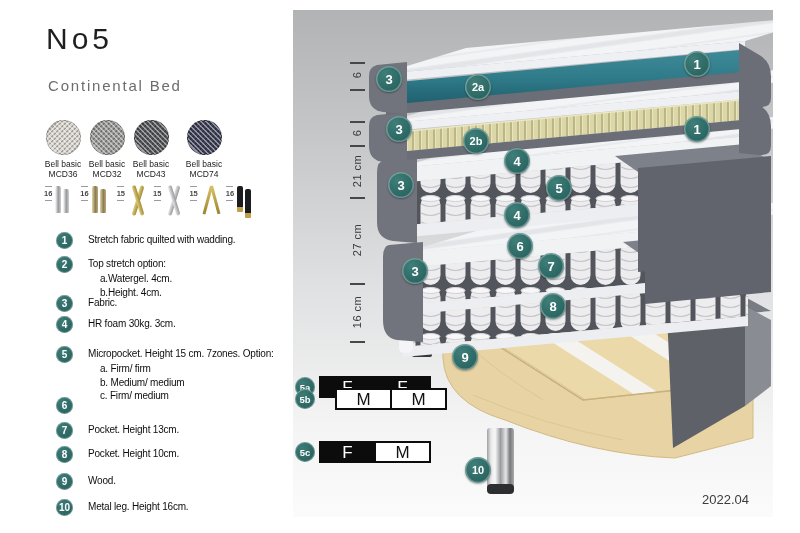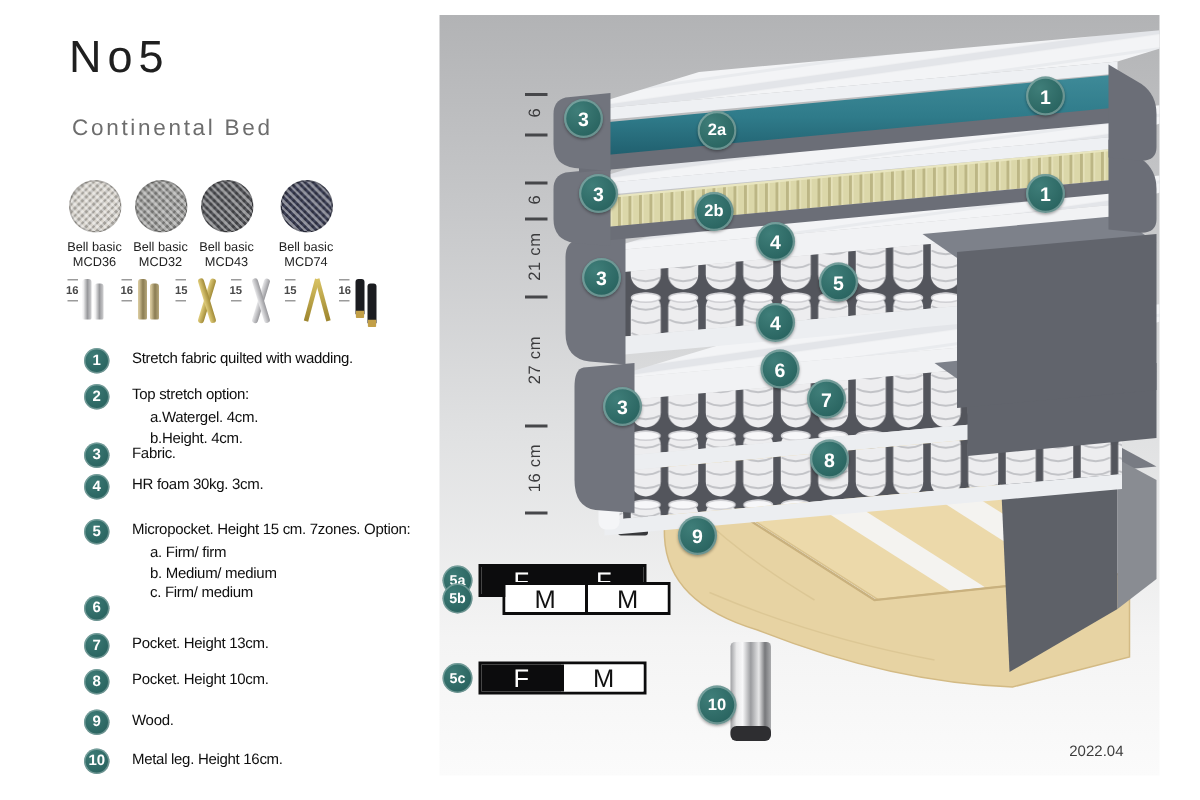--- a/index.html
+++ b/index.html
@@ -74,21 +74,21 @@
   .frow-badge{width:20px;height:20px;border-radius:50%;
           background:radial-gradient(circle at 35% 30%, #3d7b76, #2a6460 72%);
           box-shadow:inset 0 0 0 1px rgba(255,255,255,.3);
           color:#fff;font-size:9.5px;font-weight:bold;display:flex;align-items:center;justify-content:center;}
   .fbar{margin-left:4px;width:112px;height:22px;display:flex;border:2px solid #0c0c0d;box-sizing:border-box;}
   .fcell{flex:1;display:flex;align-items:center;justify-content:center;font-size:17px;line-height:1;}
   .fcell + .fcell{border-left:2px solid #0c0c0d;}
   .fcell.black{background:#0c0c0d;color:#fff;}
   .fcell.white{background:#fff;color:#111;}
 
-  .version{position:absolute;right:24px;bottom:10px;font-size:10px;color:#3c3c3c;}
+  .version{position:absolute;right:24px;bottom:10px;font-size:13px;color:#3c3c3c;}
 </style>
 </head>
 <body>
 
 <div class="title">No5</div>
 <div class="subtitle">Continental Bed</div>
 
 <div class="swatches">
     <div class="swatch">
       <div class="swatch-circle woven" style="background-color: rgb(217, 213, 206);"></div>

